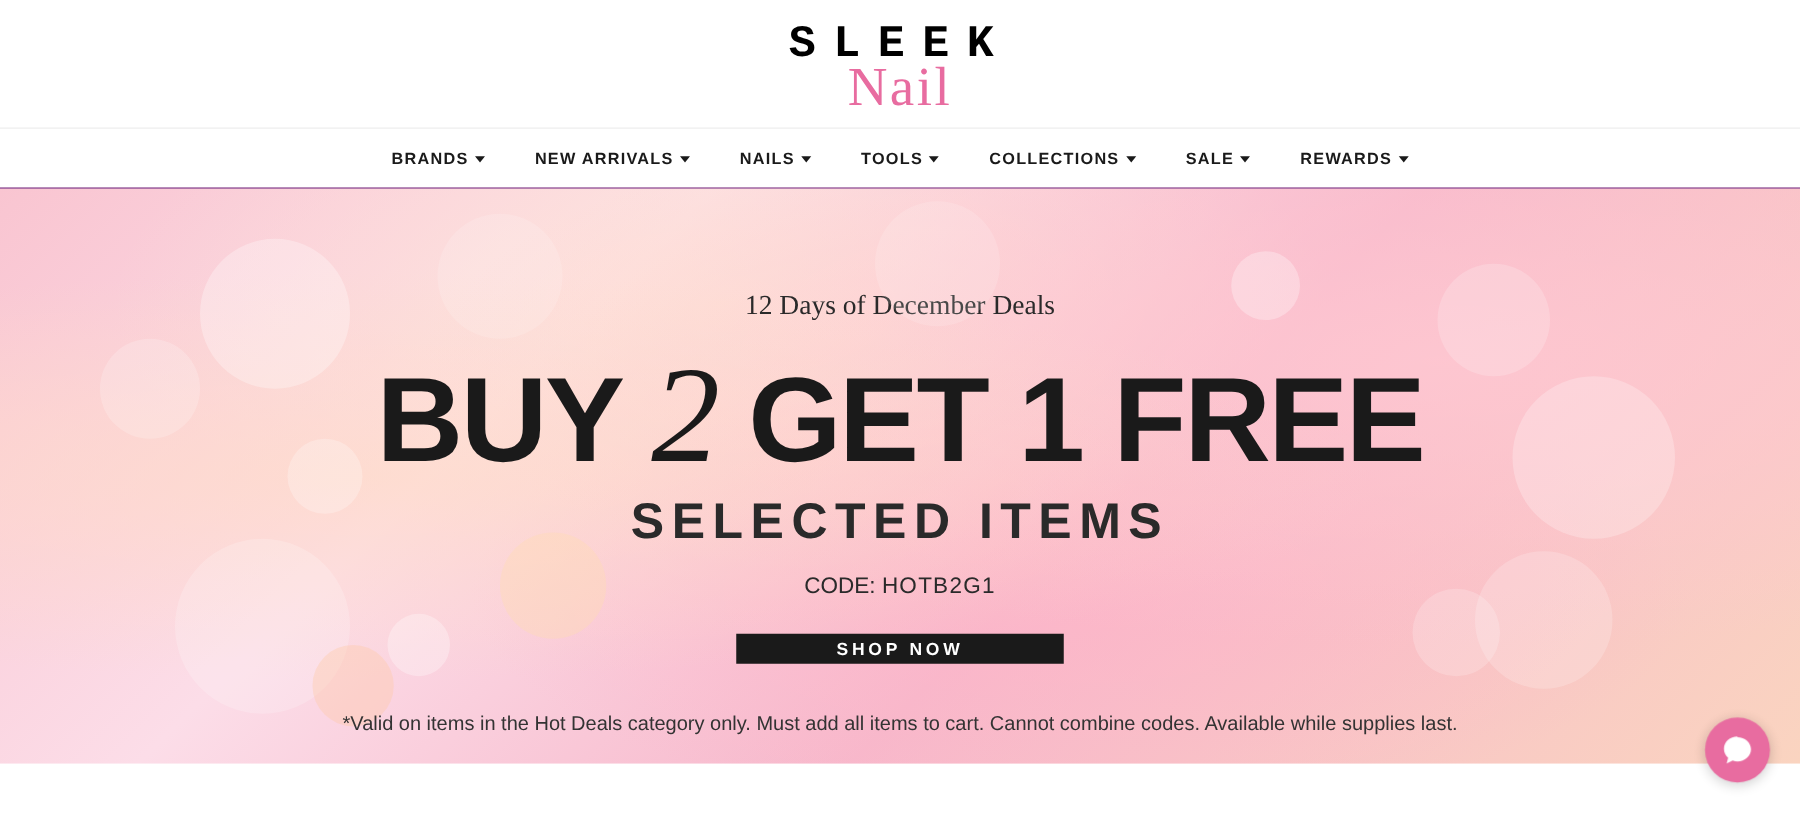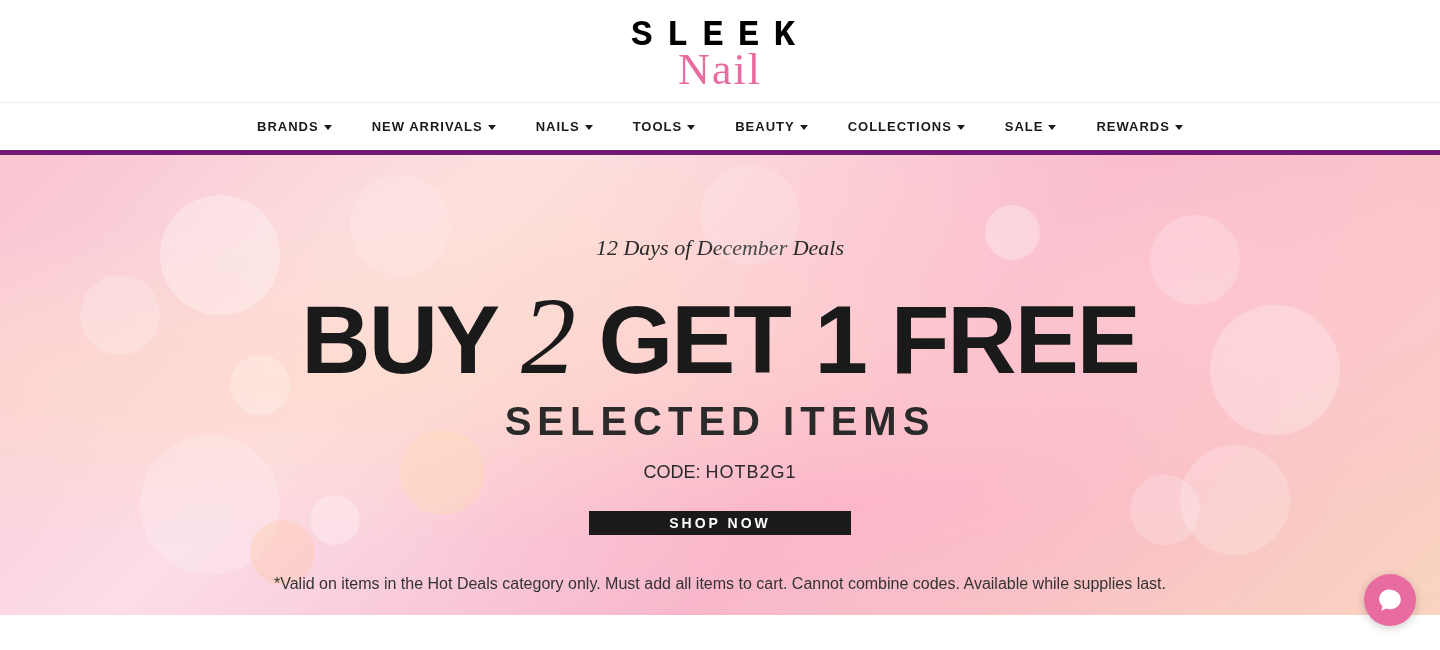--- a/index.html
+++ b/index.html
@@ -36,21 +36,21 @@
     }
 
     
     .nav {
       display: flex;
       justify-content: center;
       align-items: center;
       gap: 0;
       background: #fff;
       border-top: 1px solid #eee;
-      border-bottom: 5px solid #701a75;
+      border-bottom: 1px solid #701a75;
       padding: 0 47px;
     }
     .nav-item {
       display: flex;
       align-items: center;
       gap: 5px;
       padding: 16px 20px;
       font-size: 13px;
       font-weight: 700;
       letter-spacing: 1px;
@@ -90,21 +90,20 @@
     
     .bokeh {
       position: absolute;
       border-radius: 50%;
       background: rgba(255,255,255,0.25);
       pointer-events: none;
     }
 
     .hero-subtitle {
       font-size: 22px;
-      font-style: italic;
       color: #2a2a2a;
       margin-bottom: 20px;
       font-family: Georgia, serif;
       font-weight: 400;
     }
     .hero-title {
       font-size: 96px;
       font-weight: 900;
       color: #1a1a1a;
       letter-spacing: -2px;
@@ -202,24 +201,20 @@
   <div class="nav-item">
     <span>NEW ARRIVALS</span>
     <span class="chevron-down"></span>
   </div>
   <div class="nav-item">
     <span>NAILS</span>
     <span class="chevron-down"></span>
   </div>
   <div class="nav-item">
     <span>TOOLS</span>
-    <span class="chevron-down"></span>
-  </div>
-  <div class="nav-item">
-    <span>BEAUTY</span>
     <span class="chevron-down"></span>
   </div>
   <div class="nav-item">
     <span>COLLECTIONS</span>
     <span class="chevron-down"></span>
   </div>
   <div class="nav-item">
     <span>SALE</span>
     <span class="chevron-down"></span>
   </div>

